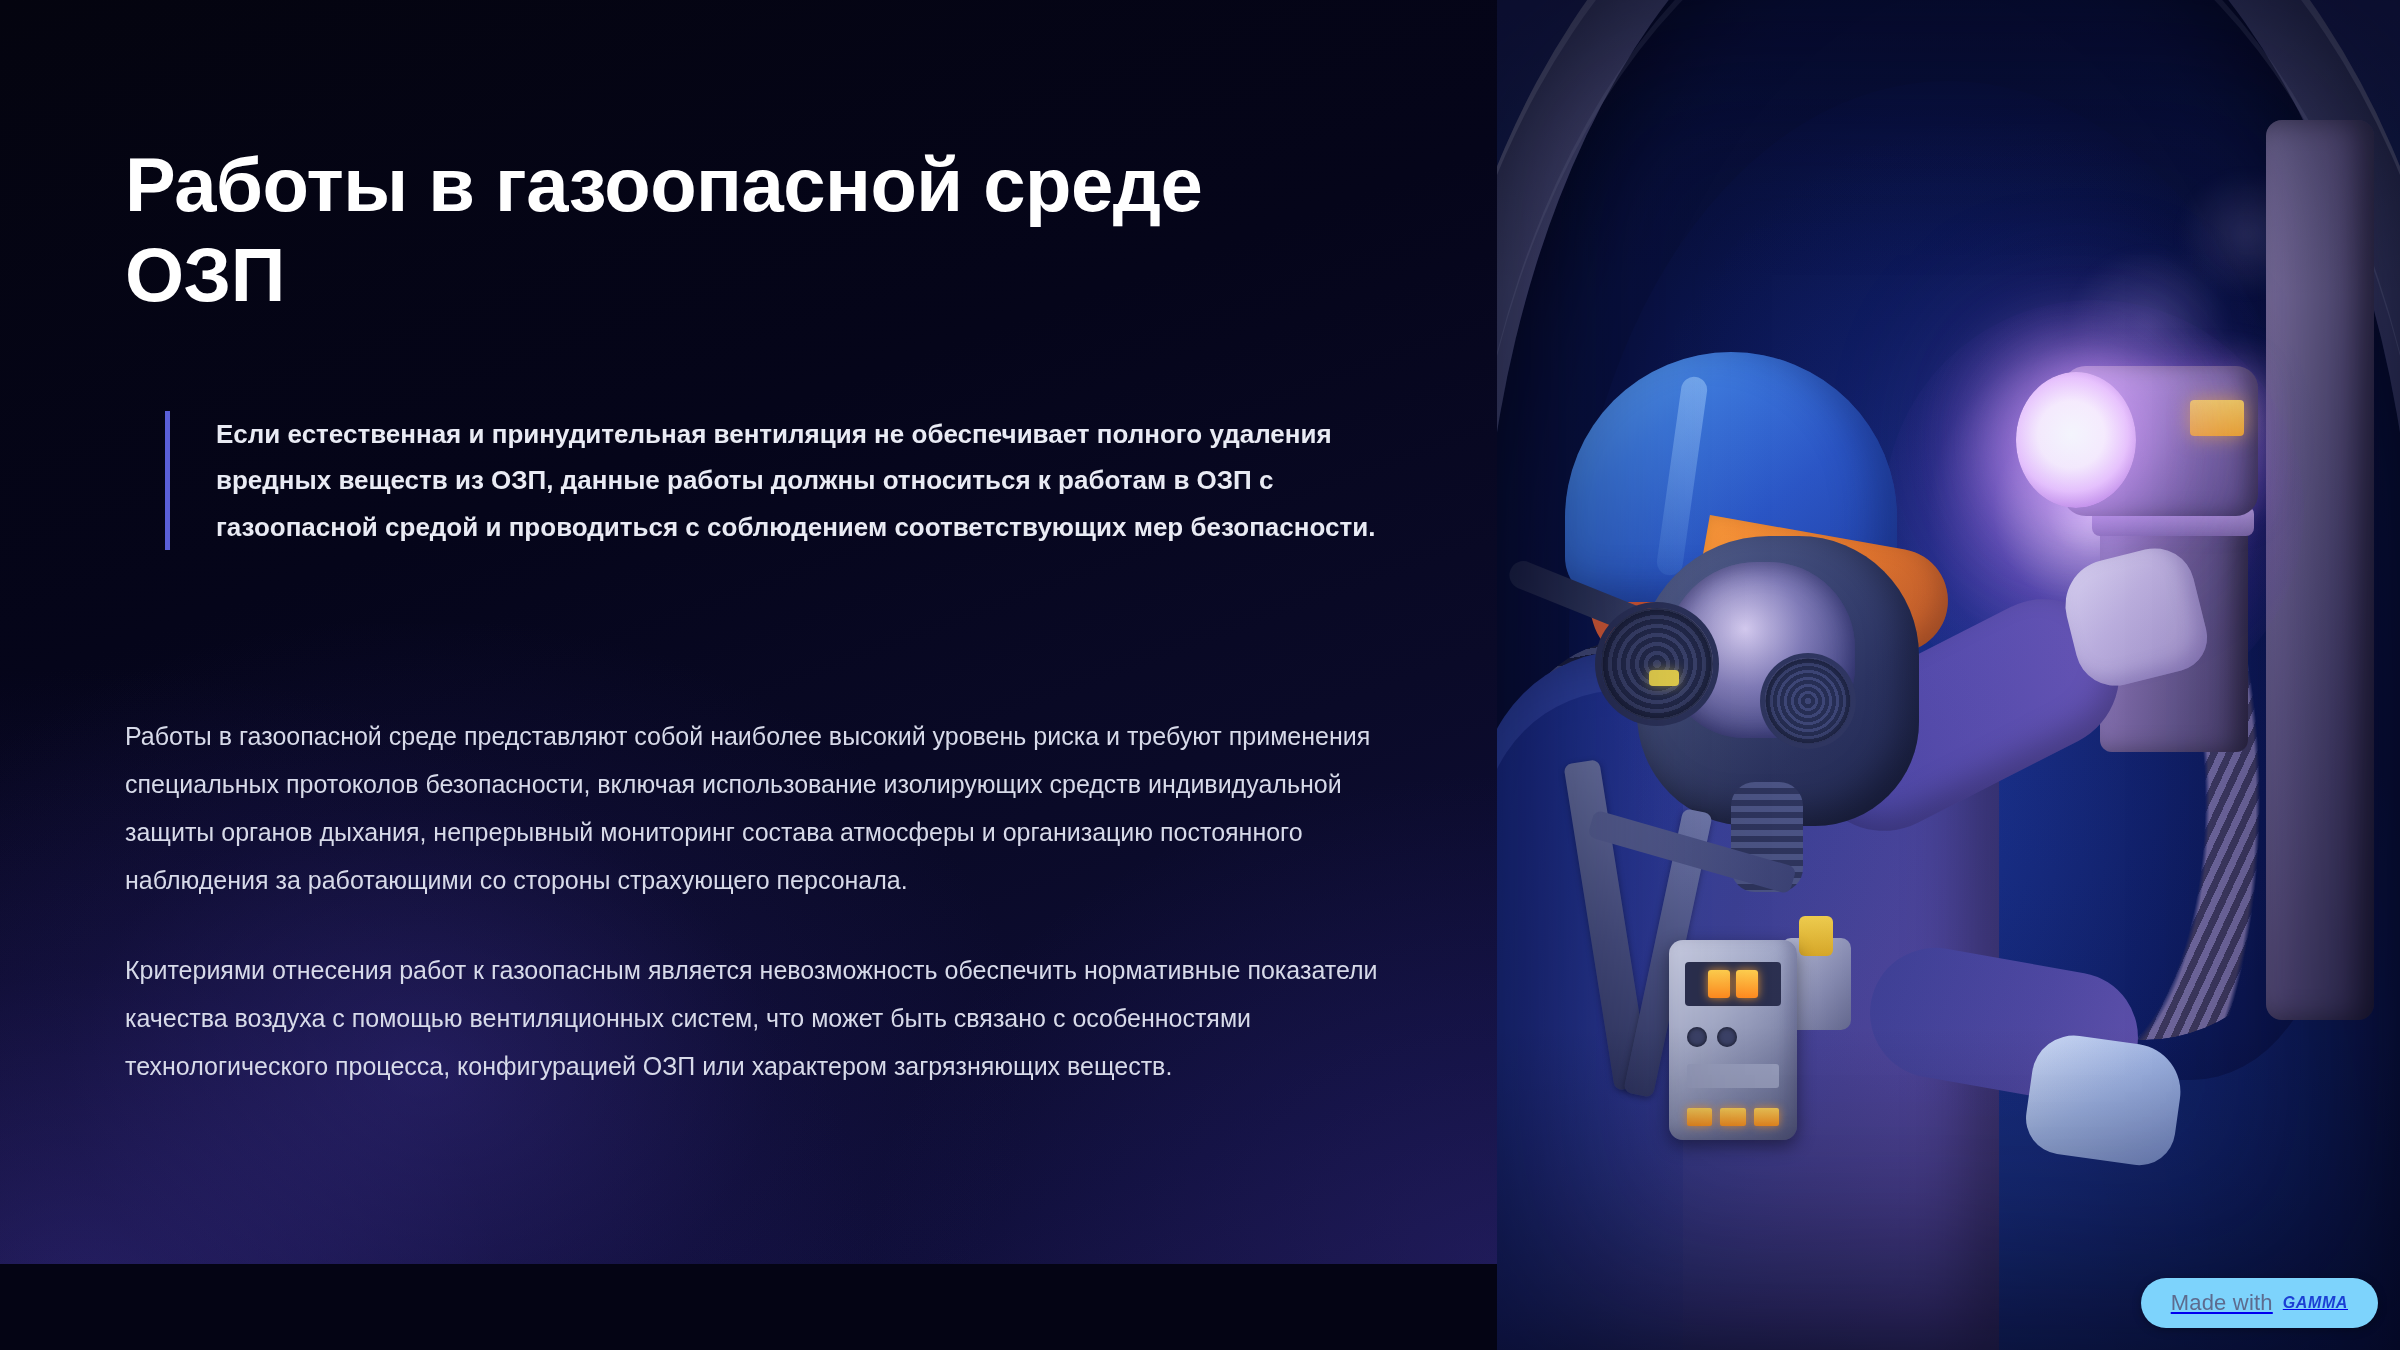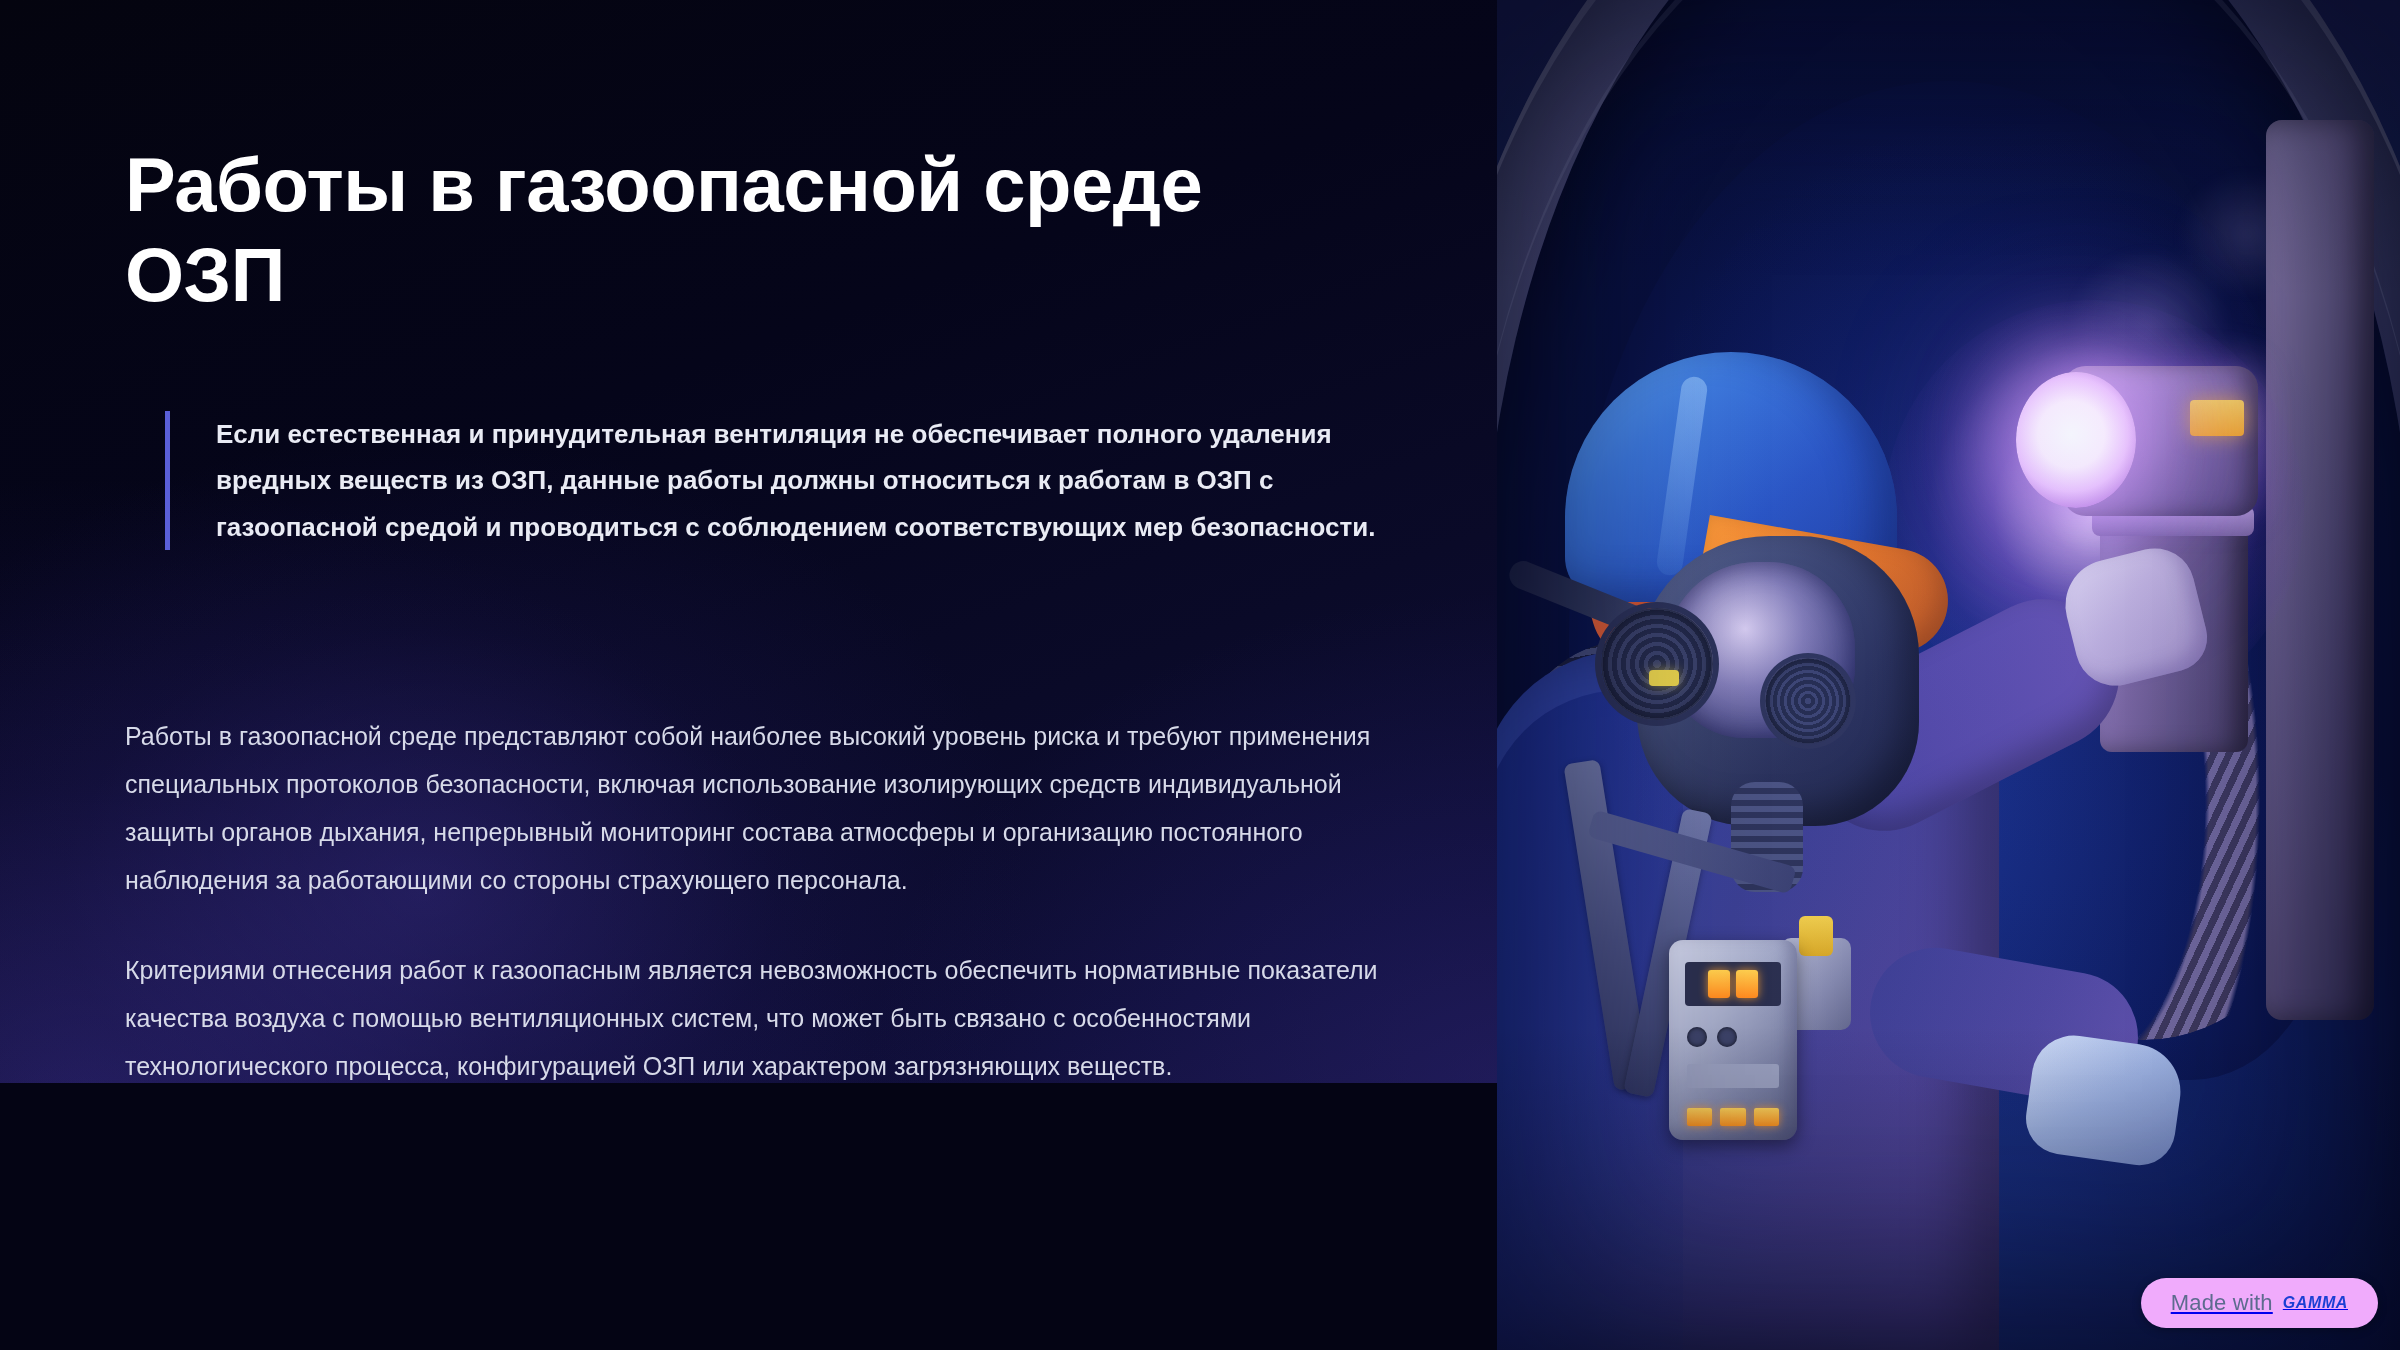--- a/index.html
+++ b/index.html
@@ -19,21 +19,21 @@
     overflow: hidden;
     background: #040414;
   }
 
   
   .left-panel {
     position: absolute;
     left: 0;
     top: 0;
     width: 1497px;
-    height: 1083px;
+    height: 1264px;
     overflow: hidden;
     background:
       radial-gradient(ellipse 1100px 900px at 6% 104%, rgba(58,46,140,0.55) 0%, rgba(32,26,90,0.30) 38%, rgba(10,8,36,0.0) 72%),
       radial-gradient(ellipse 900px 700px at 100% 100%, rgba(46,40,128,0.40) 0%, rgba(14,12,48,0.0) 70%),
       linear-gradient(160deg, #04040f 0%, #05051a 38%, #0a0a28 66%, #0f0e38 88%, #16123f 100%);
   }
   .left-panel::after {
     
     content: "";
     position: absolute;
@@ -562,21 +562,21 @@
   
   .gamma-badge {
     position: absolute;
     right: 22px;
     bottom: 22px;
     height: 50px;
     padding: 0 30px;
     display: flex;
     align-items: center;
     gap: 10px;
-    background: #f0abfc;
+    background: #7dd3fc;
     border-radius: 26px;
     box-shadow: 0 2px 10px rgba(0,0,0,0.30);
     z-index: 10;
   }
   .gamma-made {
     color: #5d6b8e;
     font-size: 22px;
     font-weight: 400;
     letter-spacing: 0.2px;
   }

